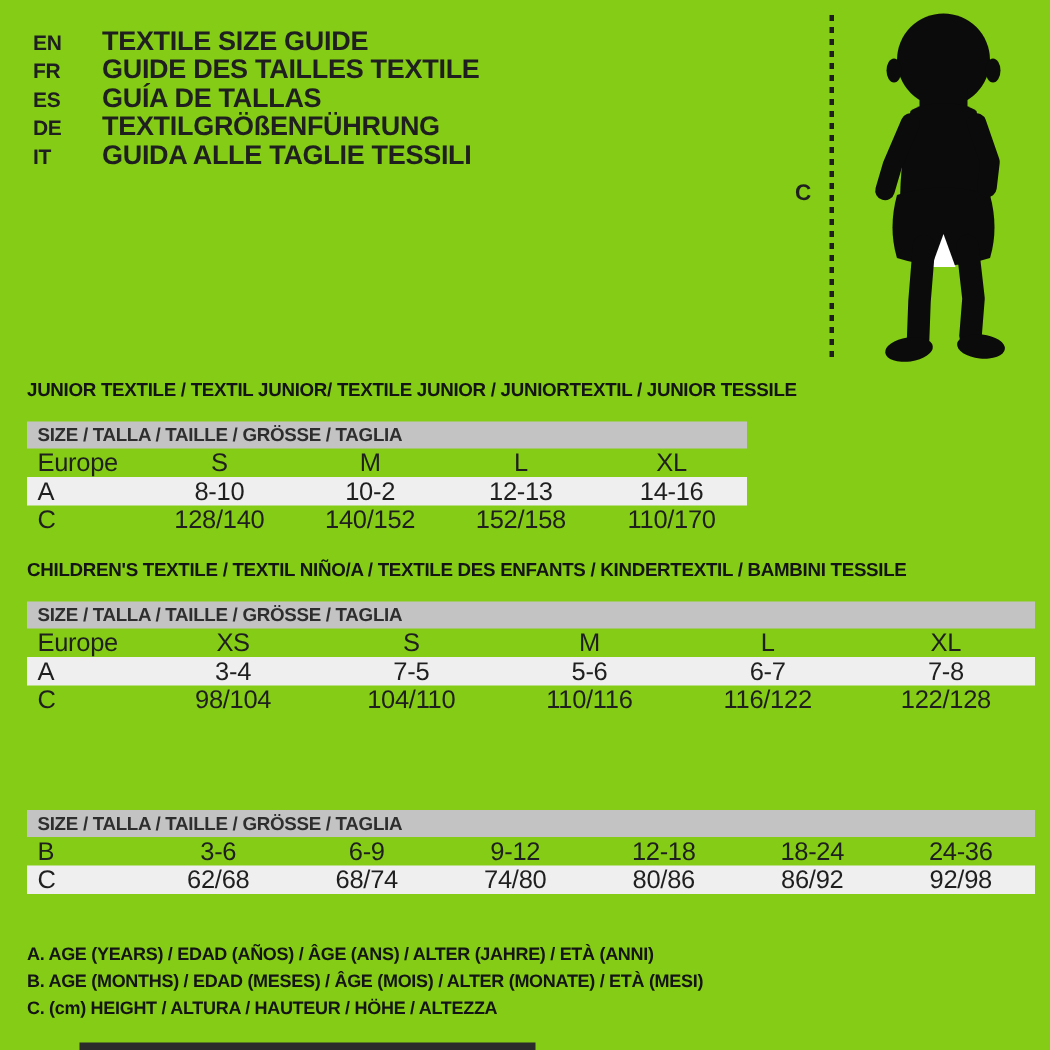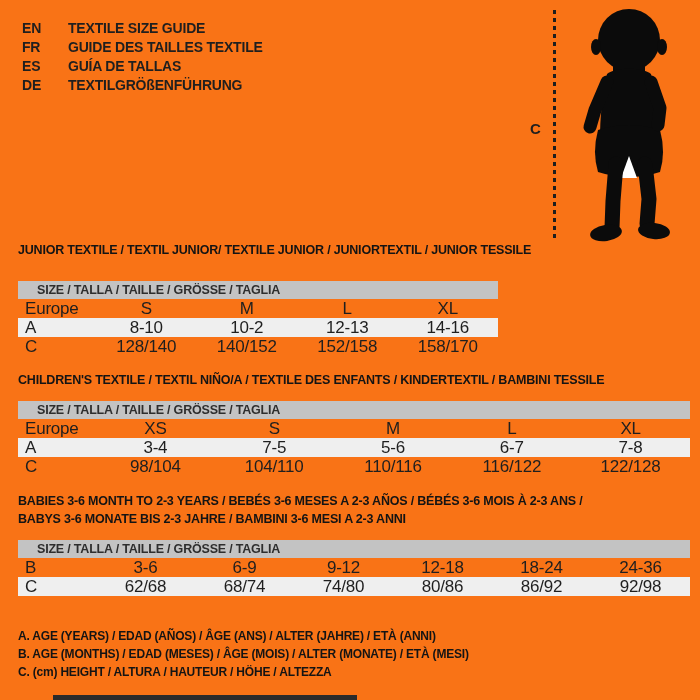--- a/index.html
+++ b/index.html
@@ -1,47 +1,47 @@
 <!DOCTYPE html>
 <html><head>
 <meta charset="utf-8">
 <style>
   * { margin: 0; padding: 0; box-sizing: border-box; }
   html, body { background: #ffffff; }
   body { font-family: "Liberation Sans", sans-serif; color: #1f1f1f; }
   .canvas {
-    position: relative; width: 700px; height: 700px; background: #f97316;
+    position: relative; width: 700px; height: 700px; background: #84cc16;
     overflow: hidden; letter-spacing: -0.2px;
   }
 
   
   .lang-block { position: absolute; left: 22px; top: 18px; }
   .lang-row { display: flex; height: 19px; align-items: center; }
   .lang-code { width: 46px; font-weight: bold; font-size: 14px; }
-  .lang-title { font-weight: bold; font-size: 14px; white-space: nowrap; }
+  .lang-title { font-weight: bold; font-size: 18px; white-space: nowrap; }
 
   
   .measure-line {
     position: absolute; left: 553px; top: 10px; width: 3px; height: 232px;
     background: repeating-linear-gradient(to bottom, #1e1e1e 0 4px, transparent 4px 8px);
   }
   .c-label { position: absolute; left: 530px; top: 120px; font-weight: bold; font-size: 15px; }
   .baby-svg { position: absolute; left: 563px; top: 6px; }
 
   
   .section-title {
     position: absolute; left: 18px; font-weight: bold; font-size: 12.5px;
     white-space: nowrap; color: #141414;
   }
   .size-table { position: absolute; left: 18px; }
   .t1 { width: 480px; }
   .t2, .t3 { width: 672px; }
   .size-bar {
     height: 18px; background: #c3c3c3; color: #2e2e2e; font-weight: bold;
-    font-size: 12.5px; line-height: 18px; padding-left: 19px; white-space: nowrap;
+    font-size: 12.5px; line-height: 18px; padding-left: 7px; white-space: nowrap;
   }
   .trow { display: grid; height: 19px; align-items: center; font-size: 17px; }
   .t1 .trow { grid-template-columns: 78px repeat(4, 1fr); }
   .t2 .trow { grid-template-columns: 78px repeat(5, 1fr); }
   .t3 .trow { grid-template-columns: 78px repeat(6, 1fr); }
   .trow.shade { background: #efefef; }
   .trow .lbl { padding-left: 7px; text-align: left; }
   .trow span { text-align: center; white-space: nowrap; }
 
   
@@ -68,20 +68,24 @@
       <span class="lang-title">GUIDE DES TAILLES TEXTILE</span>
     </div>
     <div class="lang-row">
       <span class="lang-code">ES</span>
       <span class="lang-title">GUÍA DE TALLAS</span>
     </div>
     <div class="lang-row">
       <span class="lang-code">DE</span>
       <span class="lang-title">TEXTILGRÖßENFÜHRUNG</span>
     </div>
+    <div class="lang-row">
+      <span class="lang-code">IT</span>
+      <span class="lang-title">GUIDA ALLE TAGLIE TESSILI</span>
+    </div>
   </div>
 
   <div class="measure-line"></div>
   <div class="c-label">C</div>
   <svg class="baby-svg" width="132" height="238" viewBox="0 0 132 238" aria-hidden="true">
     <g fill="#0b0b0b" stroke="none">
       <circle cx="66" cy="34" r="31"></circle>
       <ellipse cx="33" cy="41" rx="5" ry="8"></ellipse>
       <ellipse cx="99" cy="41" rx="5" ry="8"></ellipse>
       <rect x="50" y="54" width="32" height="20"></rect>
@@ -90,21 +94,21 @@
     </g>
     <polyline points="44,76 32,104 27,121" fill="none" stroke="#0b0b0b" stroke-width="13" stroke-linecap="round" stroke-linejoin="round"></polyline>
     <polyline points="88,76 97,102 95,119" fill="none" stroke="#0b0b0b" stroke-width="13" stroke-linecap="round" stroke-linejoin="round"></polyline>
     <polygon points="58,172 74,172 66,150" fill="#ffffff"></polygon>
     <polyline points="53,158 50,195 49,222" fill="none" stroke="#0b0b0b" stroke-width="15" stroke-linecap="round" stroke-linejoin="round"></polyline>
     <polyline points="82,158 86,193 84,218" fill="none" stroke="#0b0b0b" stroke-width="15" stroke-linecap="round" stroke-linejoin="round"></polyline>
     <ellipse cx="43" cy="227" rx="16" ry="8" fill="#0b0b0b" transform="rotate(-8 43 227)"></ellipse>
     <ellipse cx="91" cy="225" rx="16" ry="8" fill="#0b0b0b" transform="rotate(6 91 225)"></ellipse>
   </svg>
 
-  <div class="section-title" style="top:243px">JUNIOR TEXTILE / TEXTIL JUNIOR/ TEXTILE JUNIOR / JUNIORTEXTIL / JUNIOR TESSILE</div>
+  <div class="section-title" style="top:253px">JUNIOR TEXTILE / TEXTIL JUNIOR/ TEXTILE JUNIOR / JUNIORTEXTIL / JUNIOR TESSILE</div>
   <div class="size-table t1" style="top:281px">
     <div class="size-bar">SIZE / TALLA / TAILLE / GRÖSSE / TAGLIA</div>
     <div class="trow">
       <span class="lbl">Europe</span>
       <span>S</span>
       <span>M</span>
       <span>L</span>
       <span>XL</span>
     </div>
     <div class="trow shade">
@@ -112,21 +116,21 @@
       <span>8-10</span>
       <span>10-2</span>
       <span>12-13</span>
       <span>14-16</span>
     </div>
     <div class="trow">
       <span class="lbl">C</span>
       <span>128/140</span>
       <span>140/152</span>
       <span>152/158</span>
-      <span>158/170</span>
+      <span>110/170</span>
     </div>
   </div>
 
   <div class="section-title" style="top:373px">CHILDREN'S TEXTILE / TEXTIL NIÑO/A / TEXTILE DES ENFANTS / KINDERTEXTIL / BAMBINI TESSILE</div>
   <div class="size-table t2" style="top:401px">
     <div class="size-bar">SIZE / TALLA / TAILLE / GRÖSSE / TAGLIA</div>
     <div class="trow">
       <span class="lbl">Europe</span>
       <span>XS</span>
       <span>S</span>
@@ -145,22 +149,20 @@
     <div class="trow">
       <span class="lbl">C</span>
       <span>98/104</span>
       <span>104/110</span>
       <span>110/116</span>
       <span>116/122</span>
       <span>122/128</span>
     </div>
   </div>
 
-  <div class="section-title" style="top:494px">BABIES 3-6 MONTH TO 2-3 YEARS / BEBÉS 3-6 MESES A 2-3 AÑOS / BÉBÉS 3-6 MOIS À 2-3 ANS /</div>
-  <div class="section-title" style="top:512px">BABYS 3-6 MONATE BIS 2-3 JAHRE / BAMBINI 3-6 MESI A 2-3 ANNI</div>
   <div class="size-table t3" style="top:540px">
     <div class="size-bar">SIZE / TALLA / TAILLE / GRÖSSE / TAGLIA</div>
     <div class="trow">
       <span class="lbl">B</span>
       <span>3-6</span>
       <span>6-9</span>
       <span>9-12</span>
       <span>12-18</span>
       <span>18-24</span>
       <span>24-36</span>

